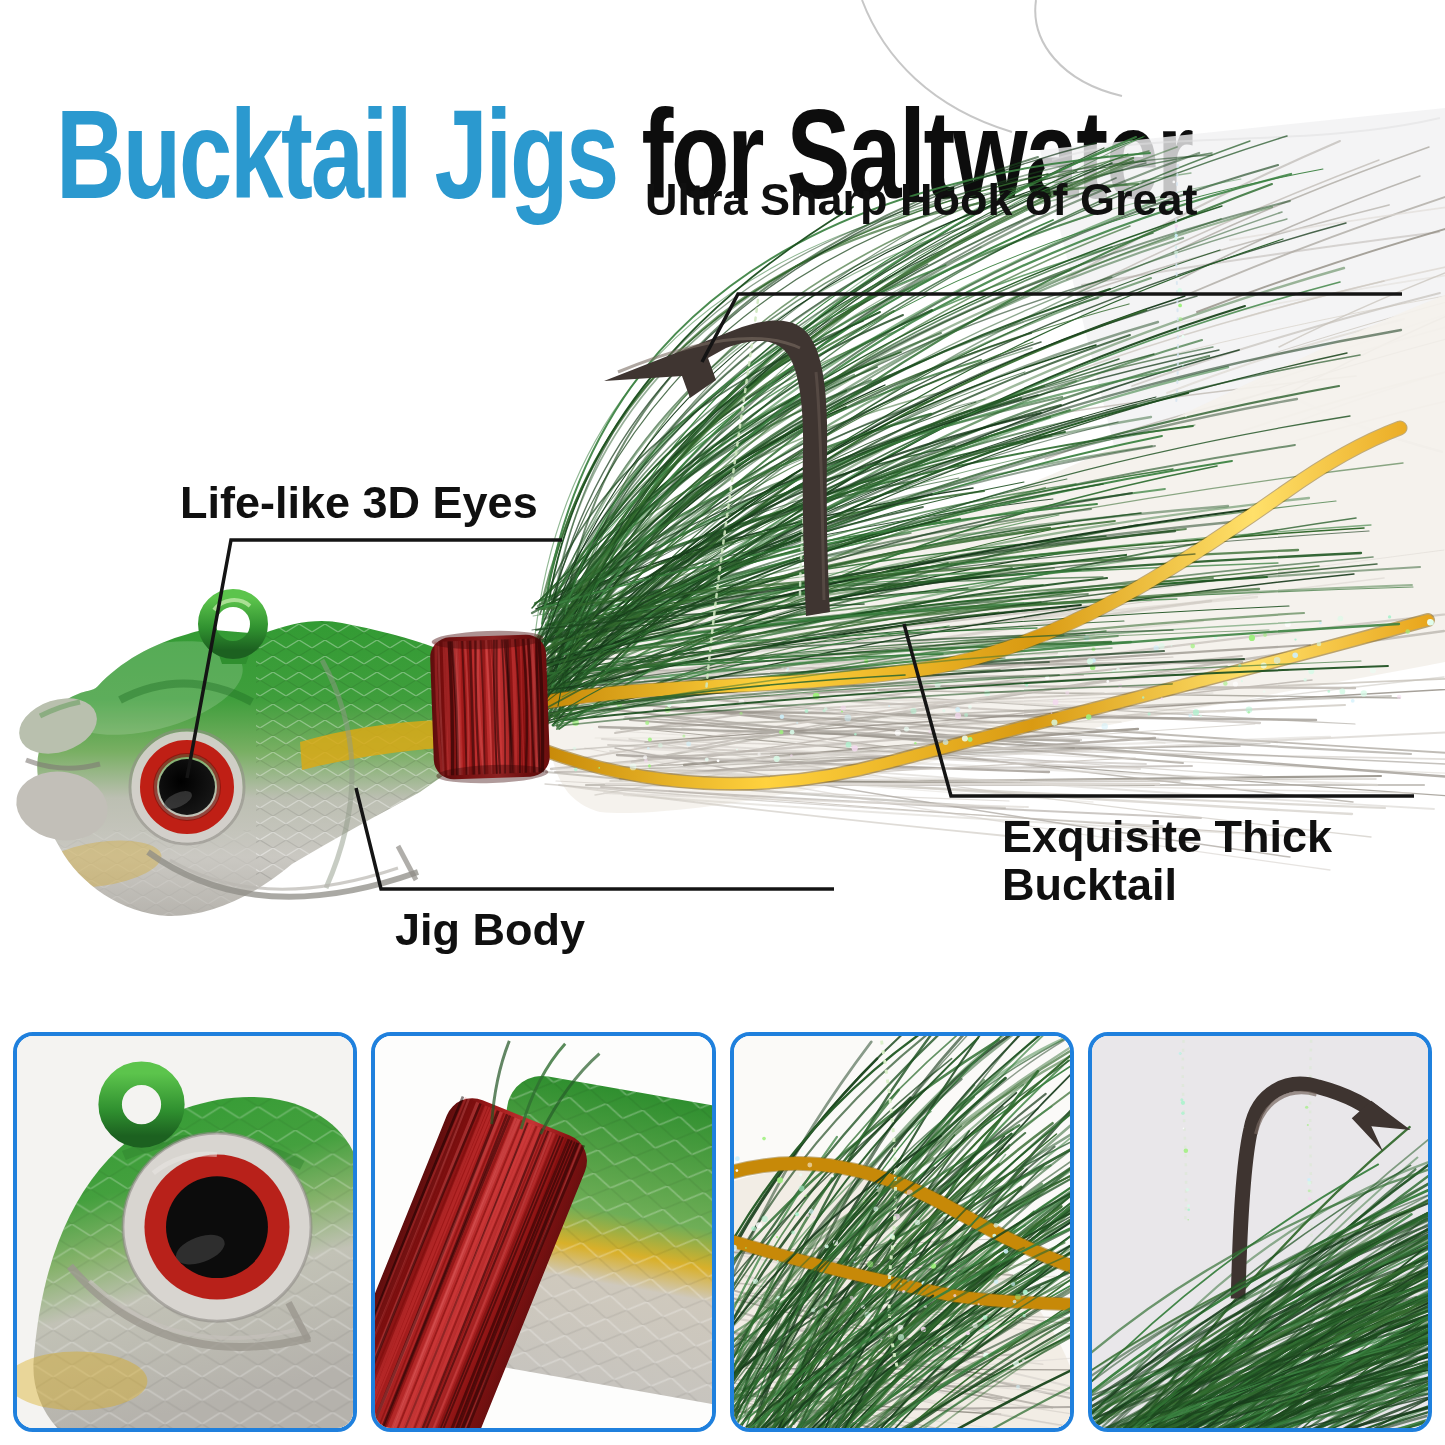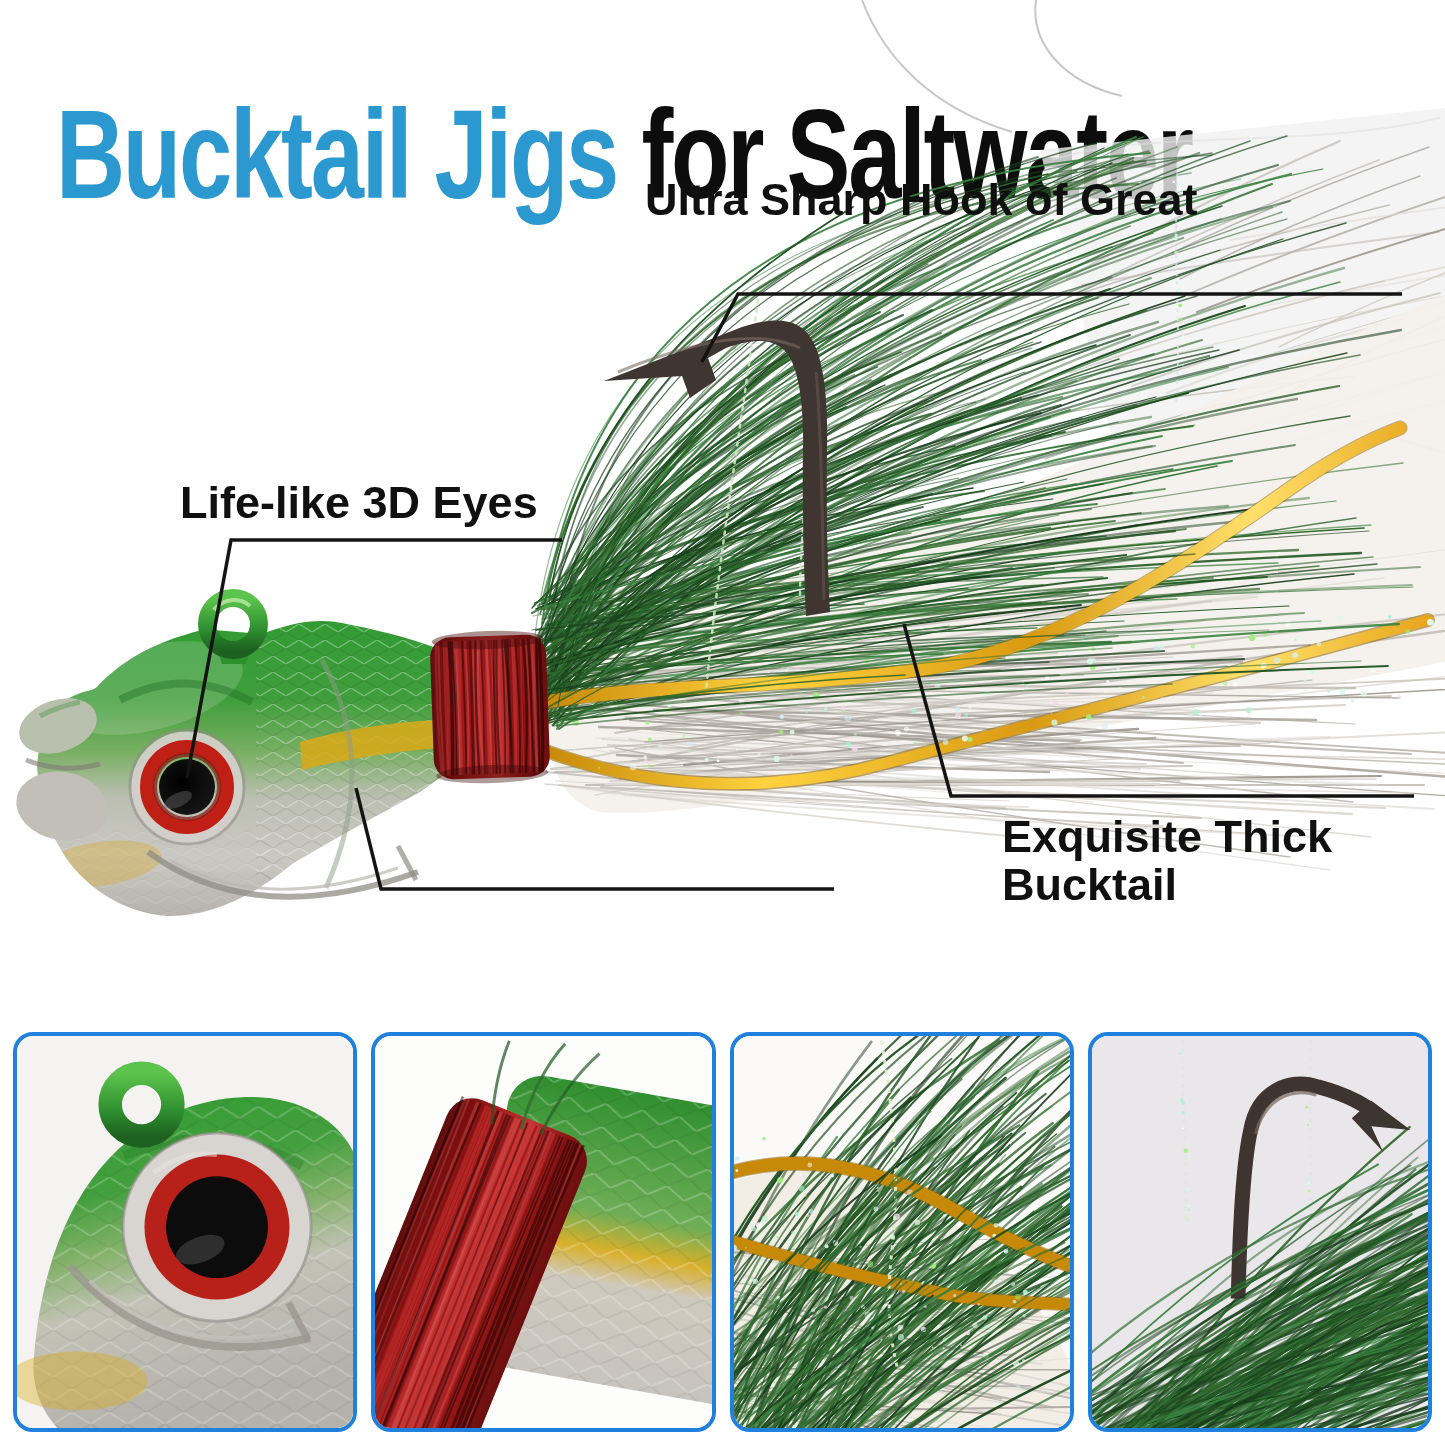--- a/index.html
+++ b/index.html
@@ -751,20 +751,21 @@
   <div>Ultra Sharp Hook of Great</div>
 </div>
 <div class="callout" style="left:180px;top:479px;width:420px;">
   <div>Life-like 3D Eyes</div>
 </div>
 <div class="callout" style="left:1002px;top:802px;width:360px;margin-top:11px;">
   <div>Exquisite Thick</div>
   <div>Bucktail</div>
 </div>
 <div class="callout" style="left:395px;top:906px;width:425px;">
+  <div>Jig Body</div>
 </div>
 
 <div class="thumbrow">
 
   <div class="thumb">
     <svg viewBox="0 0 345 400" preserveAspectRatio="xMidYMid slice">
       <defs>
         <linearGradient id="t1-head" x1="0" y1="0" x2="0.25" y2="1">
           <stop offset="0" stop-color="#2f9a31"></stop>
             <stop offset="0.33" stop-color="#44a03e"></stop>

